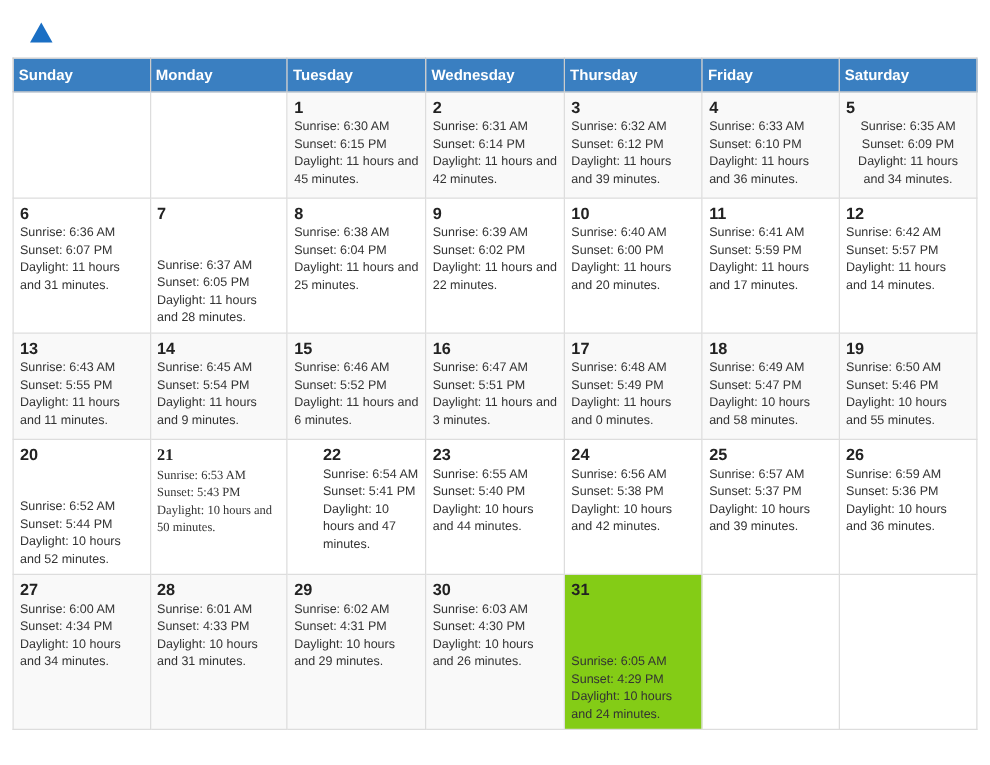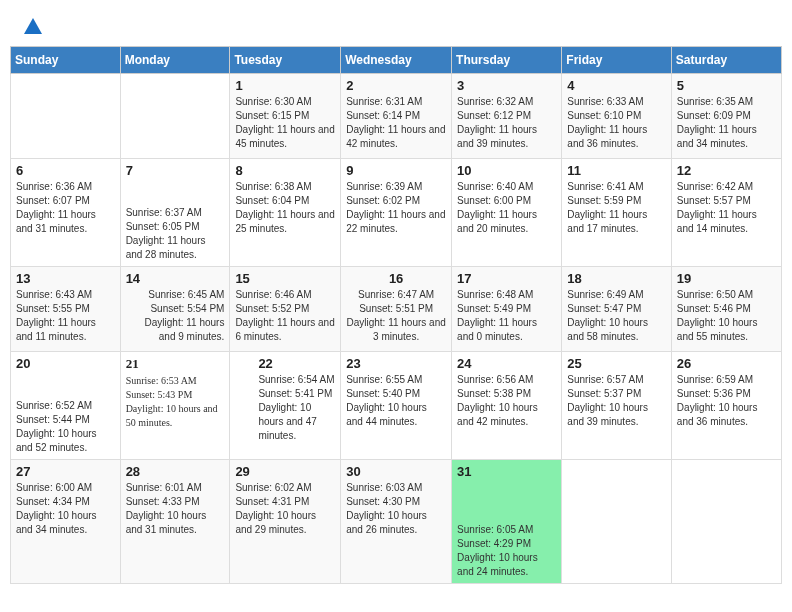--- a/index.html
+++ b/index.html
@@ -143,21 +143,21 @@
 Daylight: 11 hours and 39 minutes.</div>
         </td>
         <td style="background: rgb(249, 249, 249);">
           <span class="day-num">4</span>
           <div class="day-info" style="white-space: pre-line;">Sunrise: 6:33 AM
 Sunset: 6:10 PM
 Daylight: 11 hours and 36 minutes.</div>
         </td>
         <td style="background: rgb(249, 249, 249);">
           <span class="day-num">5</span>
-          <div class="day-info" style="white-space: pre-line;">Sunrise: 6:35 AM
+          <div class="day-info" style="white-space: pre-line; text-align: center;">Sunrise: 6:35 AM
 Sunset: 6:09 PM
 Daylight: 11 hours and 34 minutes.</div>
         </td>
       </tr>
       <tr>
         <td style="background: rgb(255, 255, 255);">
           <span class="day-num">6</span>
           <div class="day-info" style="white-space: pre-line;">Sunrise: 6:36 AM
 Sunset: 6:07 PM
 Daylight: 11 hours and 31 minutes.</div>
@@ -201,31 +201,31 @@
       </tr>
       <tr>
         <td style="background: rgb(249, 249, 249);">
           <span class="day-num">13</span>
           <div class="day-info" style="white-space: pre-line;">Sunrise: 6:43 AM
 Sunset: 5:55 PM
 Daylight: 11 hours and 11 minutes.</div>
         </td>
         <td style="background: rgb(249, 249, 249);">
           <span class="day-num">14</span>
-          <div class="day-info" style="white-space: pre-line; text-align: right;">Sunrise: 6:45 AM
+          <div class="day-info" style="white-space: pre-line;">Sunrise: 6:45 AM
 Sunset: 5:54 PM
 Daylight: 11 hours and 9 minutes.</div>
         </td>
         <td style="background: rgb(249, 249, 249);">
           <span class="day-num">15</span>
           <div class="day-info" style="white-space: pre-line;">Sunrise: 6:46 AM
 Sunset: 5:52 PM
 Daylight: 11 hours and 6 minutes.</div>
         </td>
-        <td style="background: rgb(249, 249, 249); text-align: center;">
+        <td style="background: rgb(249, 249, 249);">
           <span class="day-num">16</span>
           <div class="day-info" style="white-space: pre-line;">Sunrise: 6:47 AM
 Sunset: 5:51 PM
 Daylight: 11 hours and 3 minutes.</div>
         </td>
         <td style="background: rgb(249, 249, 249);">
           <span class="day-num">17</span>
           <div class="day-info" style="white-space: pre-line;">Sunrise: 6:48 AM
 Sunset: 5:49 PM
 Daylight: 11 hours and 0 minutes.</div>
@@ -305,21 +305,21 @@
           <div class="day-info" style="white-space: pre-line;">Sunrise: 6:02 AM
 Sunset: 4:31 PM
 Daylight: 10 hours and 29 minutes.</div>
         </td>
         <td style="background: rgb(249, 249, 249);">
           <span class="day-num">30</span>
           <div class="day-info" style="white-space: pre-line;">Sunrise: 6:03 AM
 Sunset: 4:30 PM
 Daylight: 10 hours and 26 minutes.</div>
         </td>
-        <td style="background: #86efac;">
+        <td style="background: #84cc16;">
           <span class="day-num">31</span>
           <div class="day-info" style="white-space: pre-line; margin-top: 44px;">Sunrise: 6:05 AM
 Sunset: 4:29 PM
 Daylight: 10 hours and 24 minutes.</div>
         </td>
         <td class="empty" style="background: rgb(249, 249, 249);"></td>
         <td class="empty" style="background: rgb(249, 249, 249);"></td>
       </tr>
     </tbody>
 </table>

